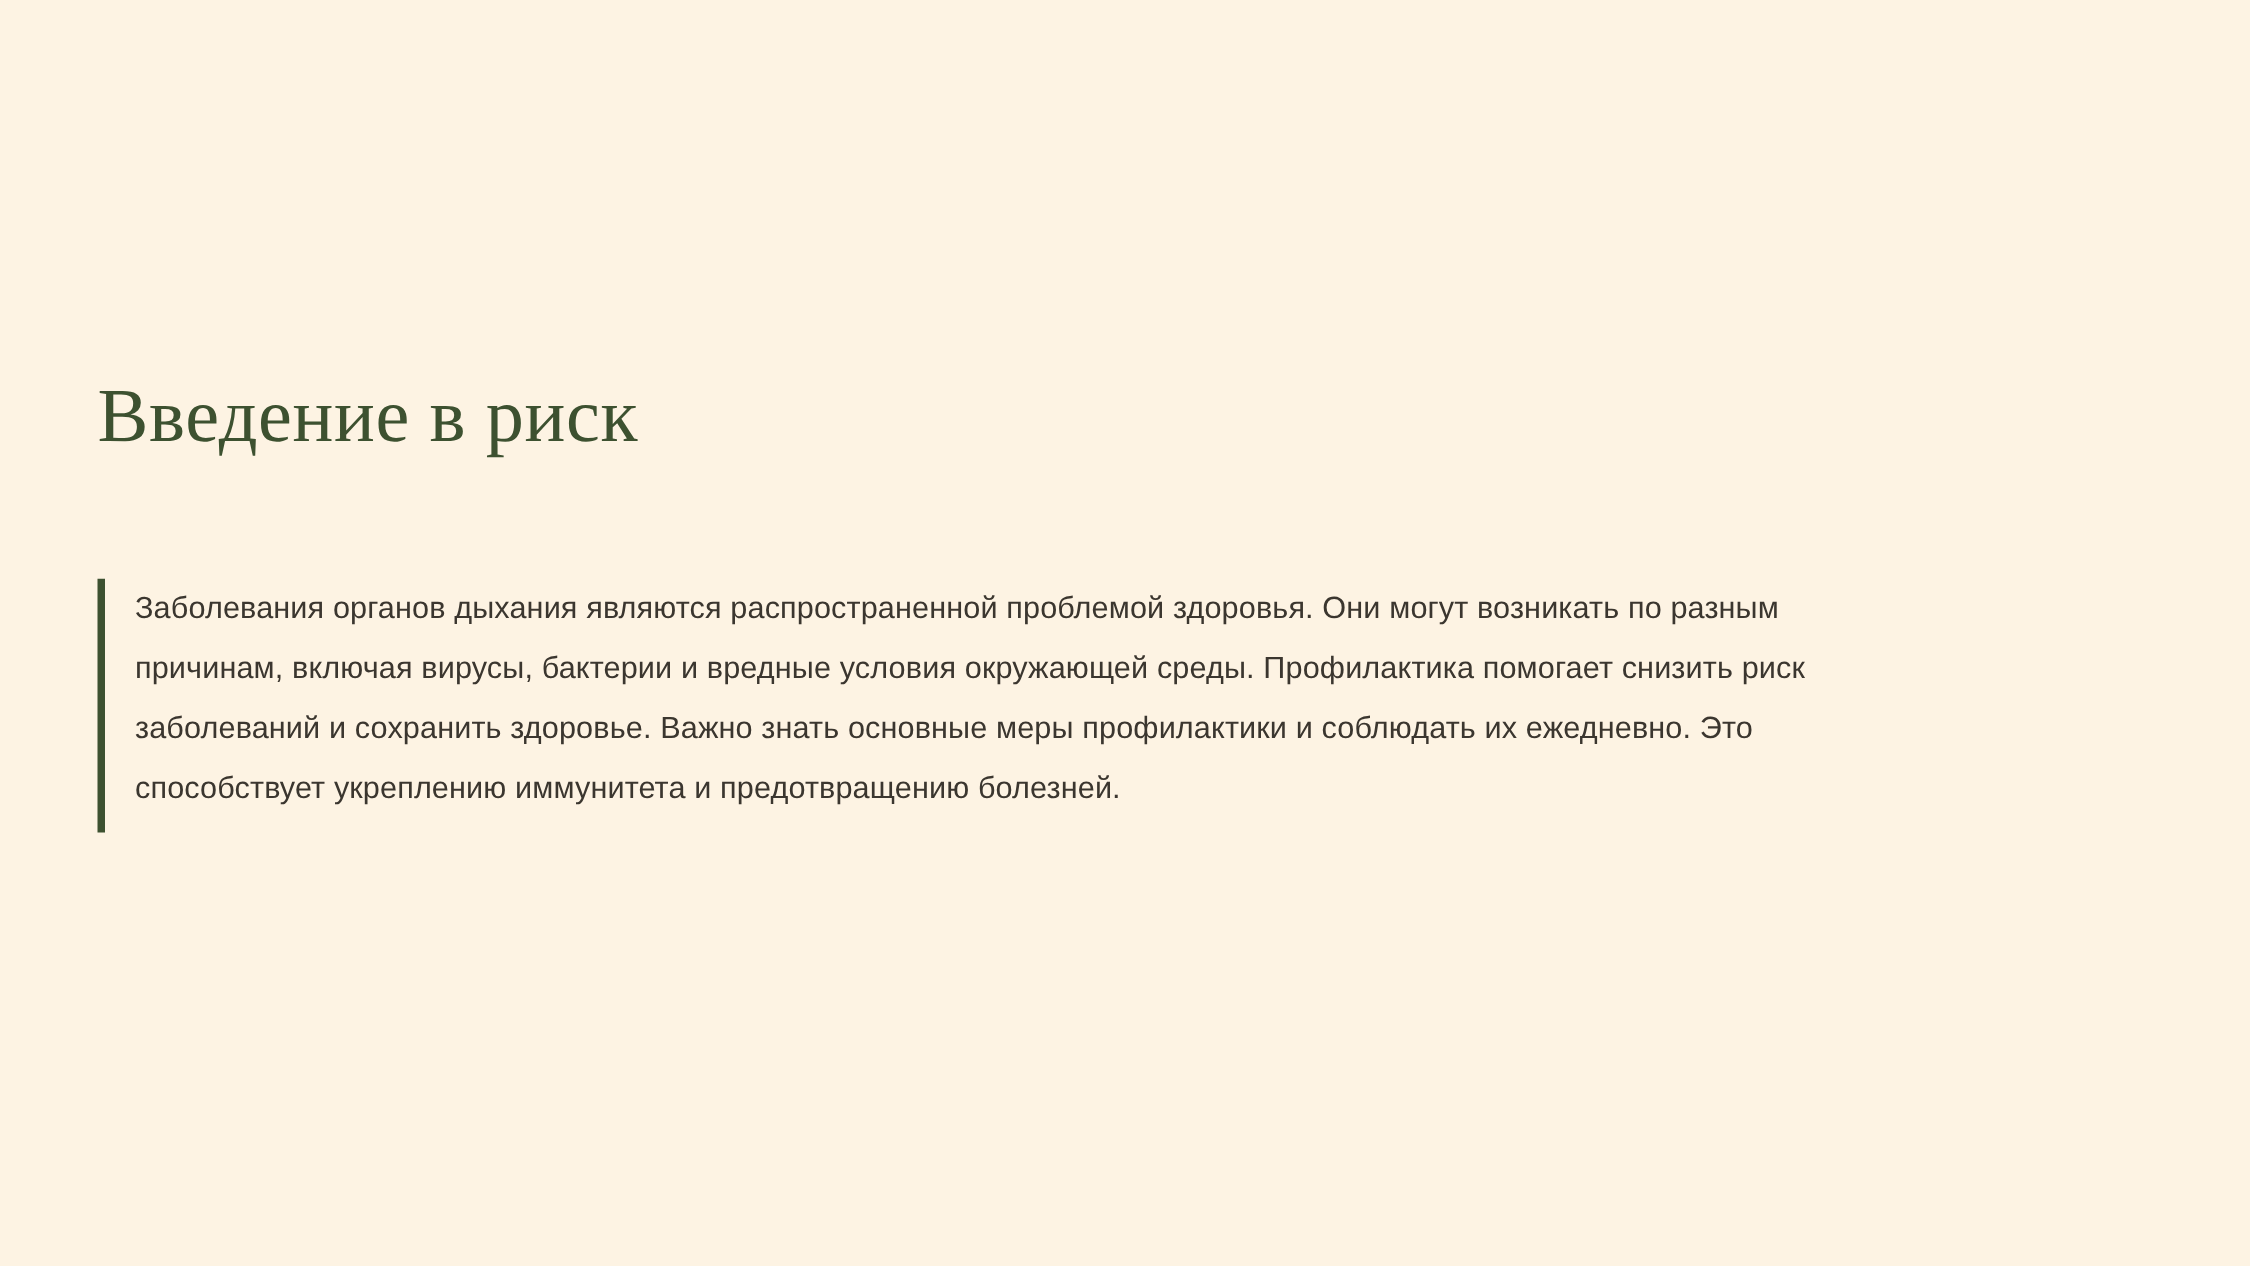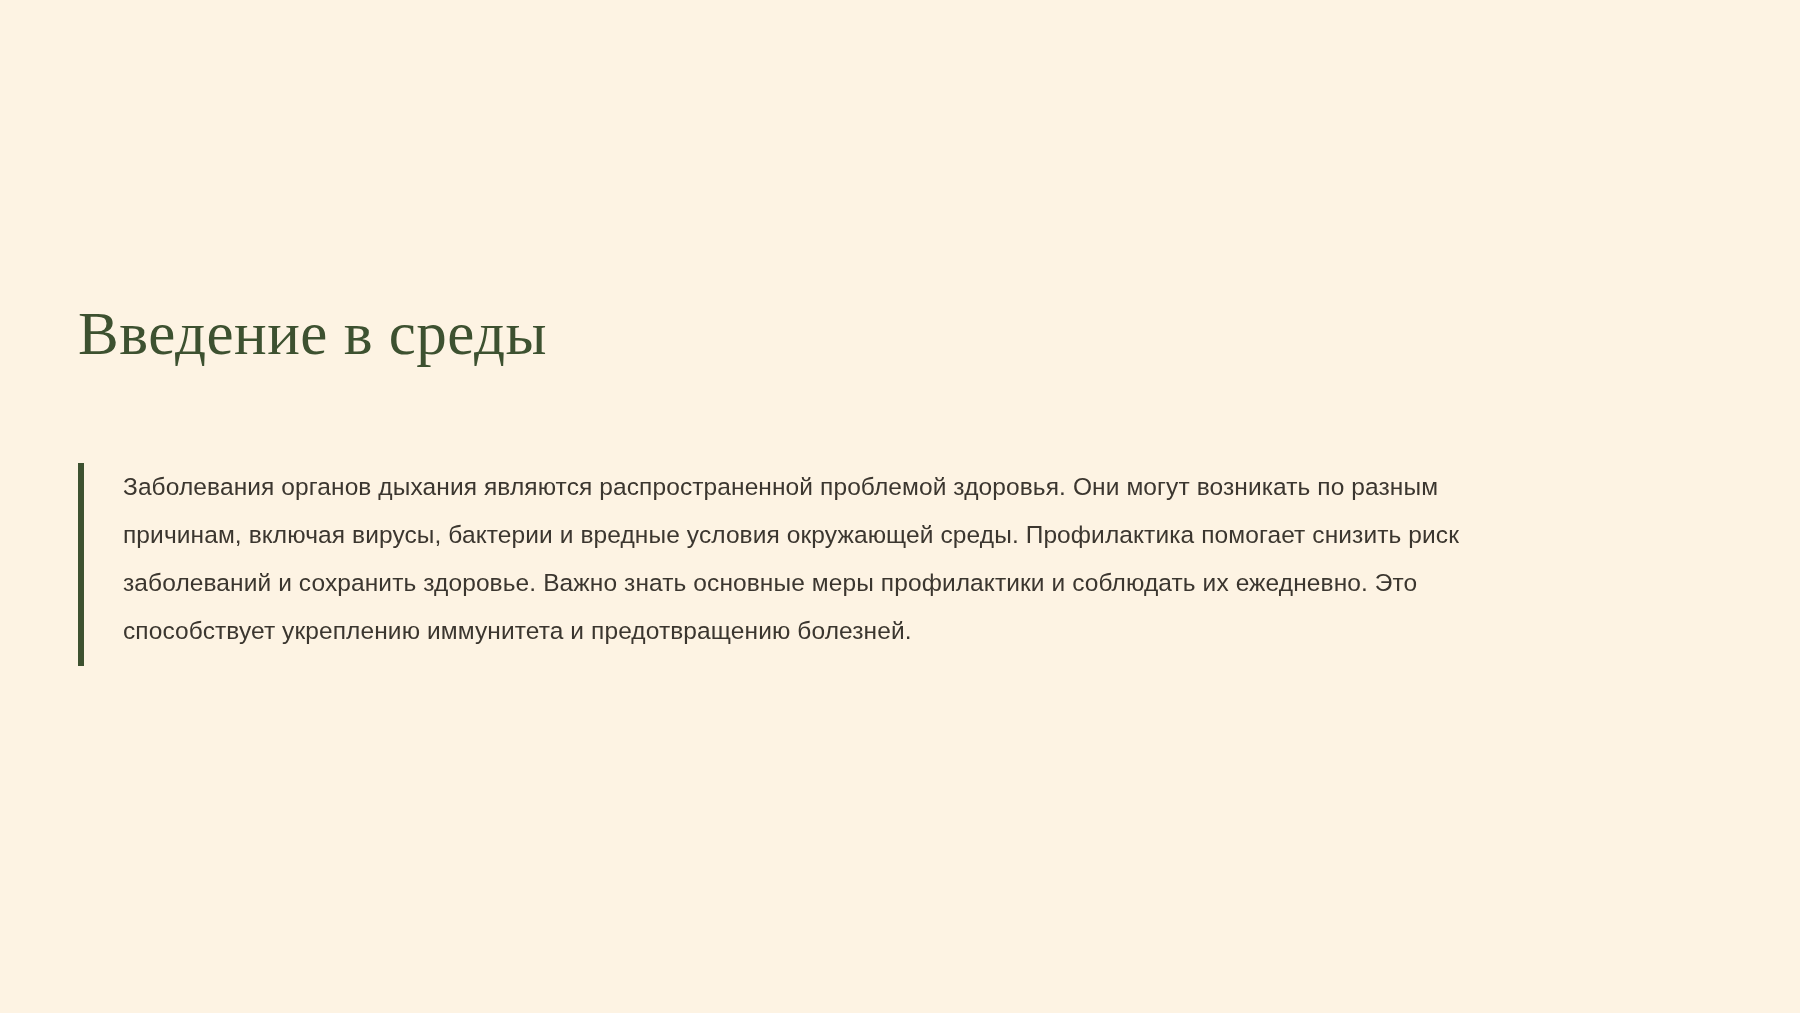--- a/index.html
+++ b/index.html
@@ -50,42 +50,42 @@
   #accent-bar {
     flex: 0 0 auto;
     width: 6px;
     min-height: 203px;
     background: #3d5130;
     border-radius: 0;
   }
 
   #body-text-wrap {
     flex: 1 1 auto;
-    padding-left: 39px;
+    padding-left: 24px;
     box-sizing: border-box;
   }
 
   #body-paragraph {
     margin: 0;
     font-family: "Liberation Sans", "DejaVu Sans", sans-serif;
     font-size: 24.5px;
     font-weight: 400;
     line-height: 48px;
     color: #3b362f;
     letter-spacing: 0.1px;
     text-align: left;
     max-width: 1382px;
   }
 </style>
 </head>
 <body>
 
 <div id="slide">
 
-  <h1 id="slide-title">Введение в среды</h1>
+  <h1 id="slide-title">Введение в риск</h1>
 
   <div id="body-block">
 
     <div id="accent-bar"></div>
 
     <div id="body-text-wrap">
       <p id="body-paragraph">Заболевания органов дыхания являются распространенной проблемой здоровья. Они могут возникать по разным причинам, включая вирусы, бактерии и вредные условия окружающей среды. Профилактика помогает снизить риск заболеваний и сохранить здоровье. Важно знать основные меры профилактики и соблюдать их ежедневно. Это способствует укреплению иммунитета и предотвращению болезней.</p>
     </div>
 
   </div>

